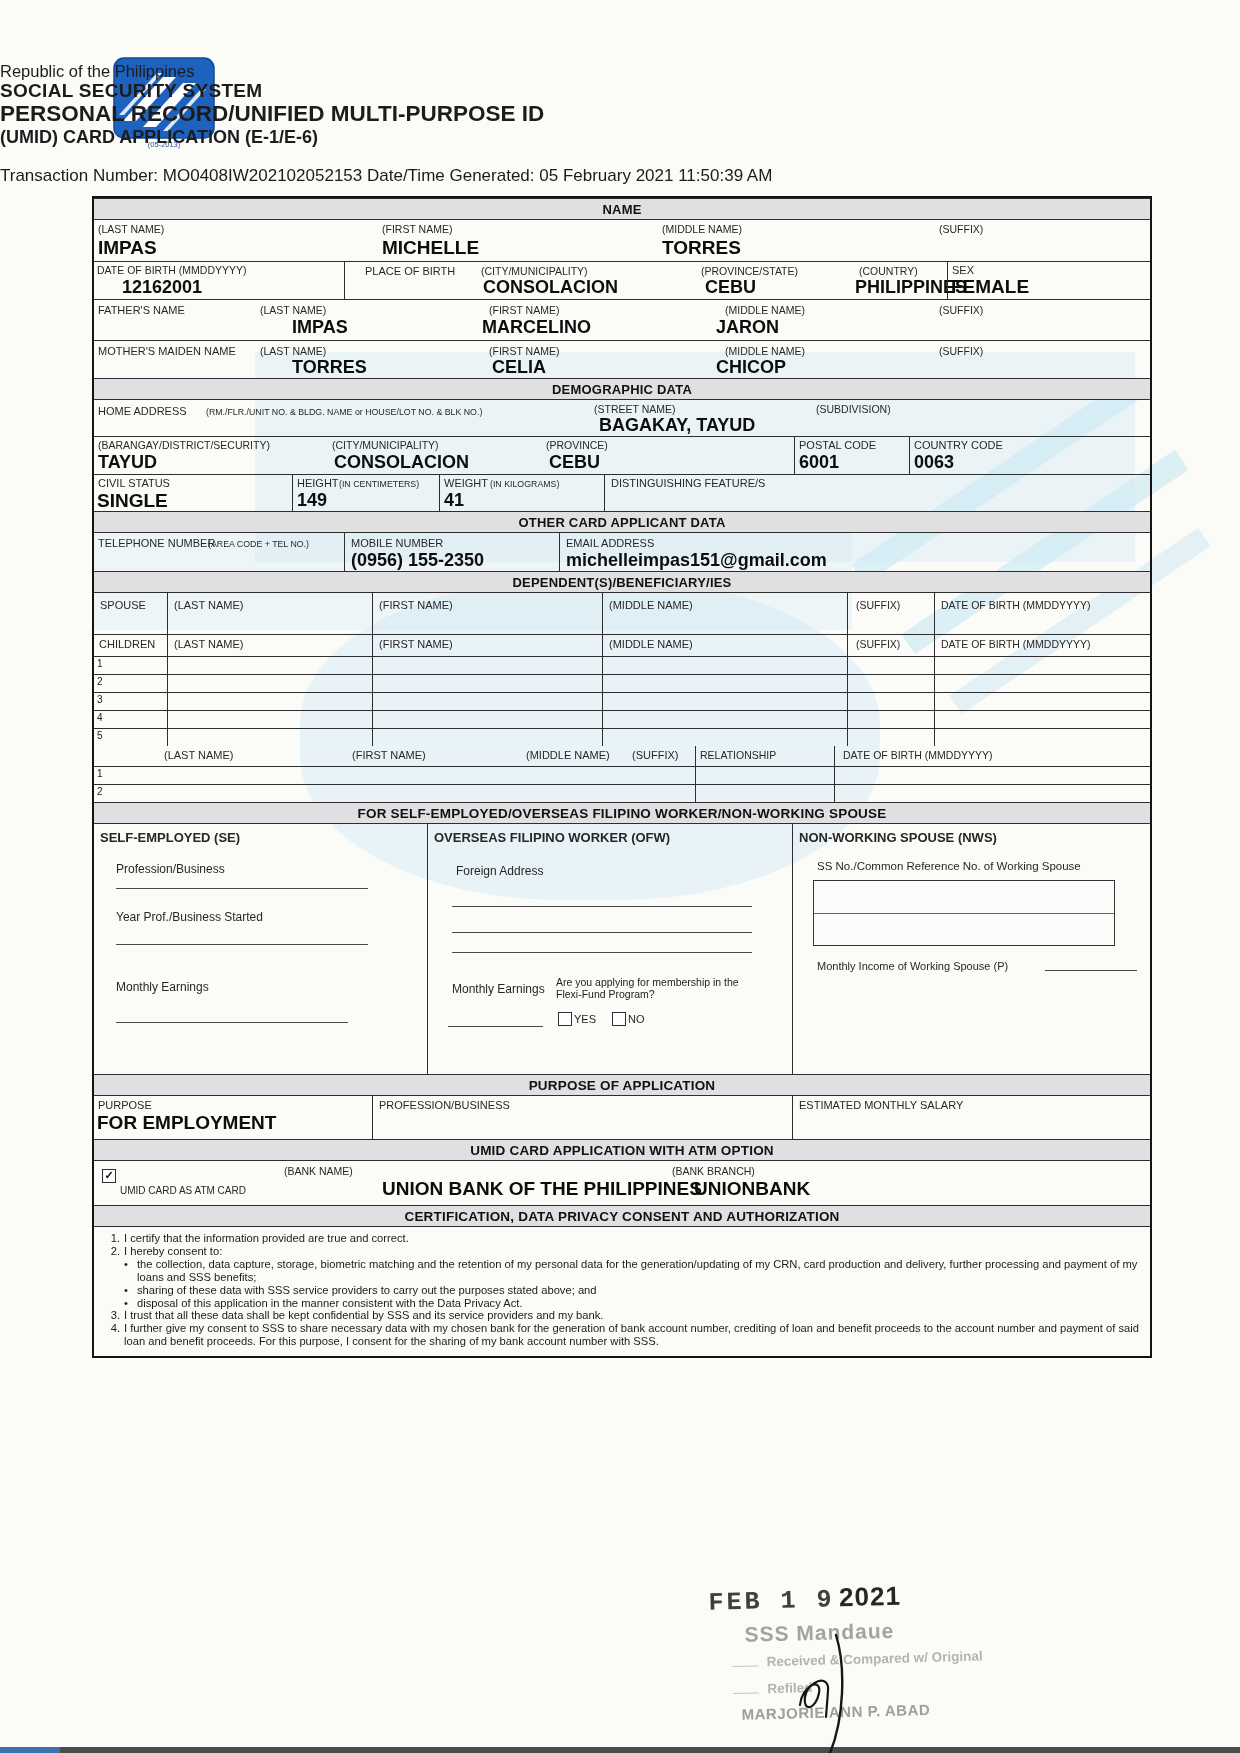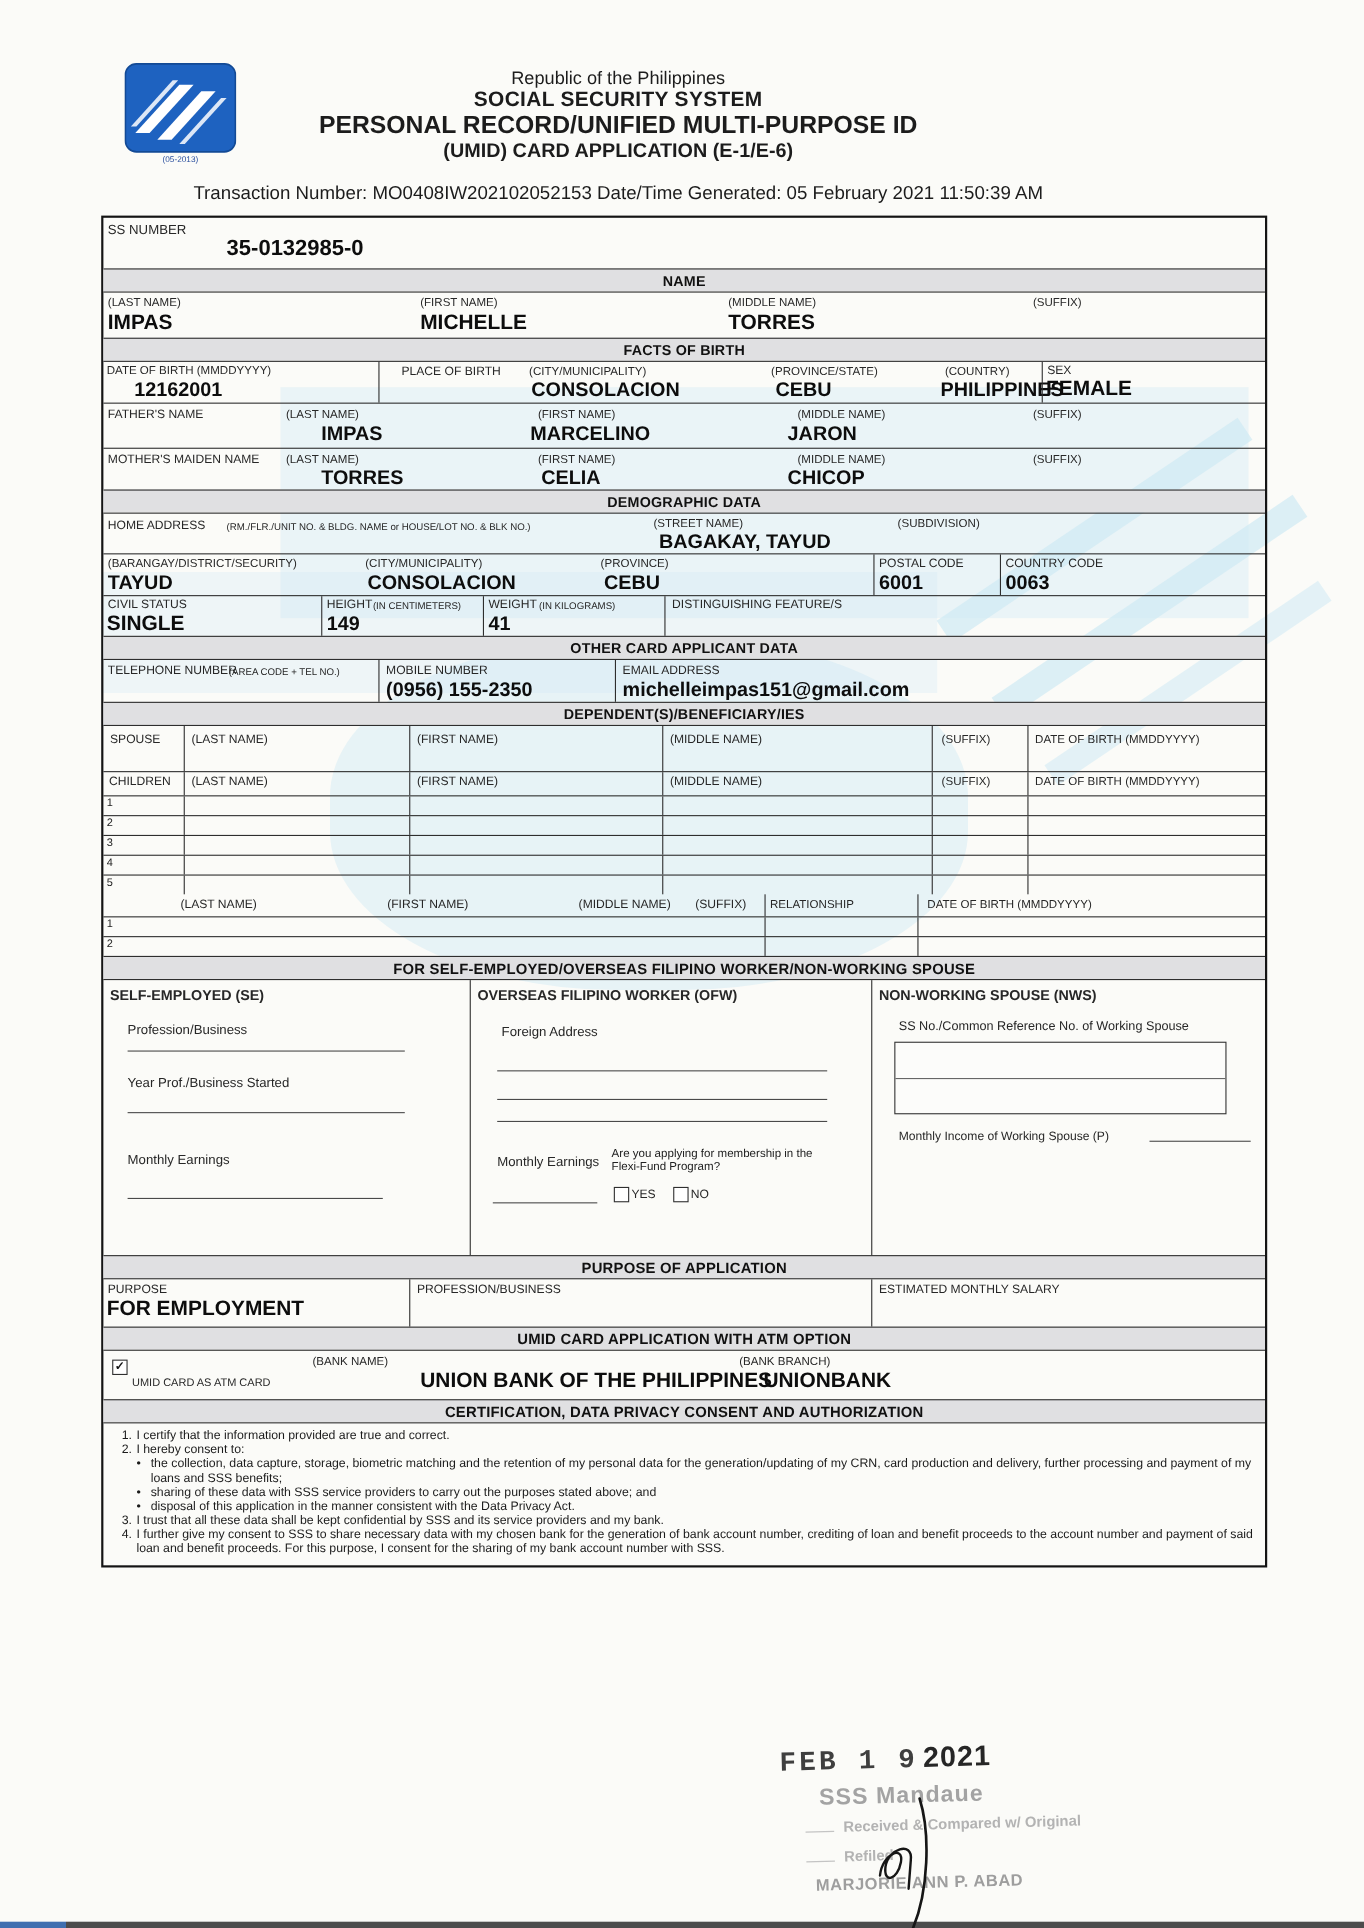--- a/index.html
+++ b/index.html
@@ -1,19 +1,19 @@
 <!DOCTYPE html>
 <html style="--logo_blue: #1e62c0; --section_bg: #e0e0e2; --watermark: #cfe9f4; --stamp_gray: #a3a3a3; --stamp_dark: #3f3f3f; --paper: #fbfbf8;"><head>
 <meta charset="utf-8">
 <style>
   html,body{margin:0;padding:0}
   .page{position:relative;width:1240px;height:1753px;background:var(--paper,#fbfbf8);
         font-family:"Liberation Sans",sans-serif;color:#1c1c1c;overflow:hidden}
   .abs{position:absolute}
-  .ctr{position:absolute;left:0;width:1124px;text-align:center;white-space:nowrap}
+  .ctr{position:absolute;left:0;width:1124px;white-space:nowrap}
   .wm{position:absolute;pointer-events:none}
   
   .form{position:absolute;left:92px;top:196px;width:1056px;border:2px solid #141414;background:transparent;z-index:2}
   .row{position:relative;display:flex;border-top:1px solid #2e2e2e}
   .form > .row:first-child{border-top:none}
   .sec{background:var(--section_bg,#e0e0e2);text-align:center;font-weight:bold;font-size:13px;
        padding:3px 0 2px;border-top:1px solid #2e2e2e;letter-spacing:.2px;color:#111}
   .sec.big{font-size:13.5px}
   .cell{position:relative;box-sizing:border-box;flex:0 0 auto}
   .cell.bl{border-left:1px solid #2e2e2e}
@@ -78,37 +78,32 @@
   <div class="abs" style="left:113px;top:140px;width:102px;text-align:center;font-size:7.5px;color:#2a4f9e">(05-2013)</div>
 
   <div class="ctr h-rep">Republic of the Philippines</div>
   <div class="ctr h-t1">PERSONAL RECORD/UNIFIED MULTI-PURPOSE ID</div>
   <div class="ctr h-sss">SOCIAL SECURITY SYSTEM</div>
   <div class="ctr h-t2">(UMID) CARD APPLICATION (E-1/E-6)</div>
   <div class="ctr h-txn">Transaction Number: MO0408IW202102052153  Date/Time Generated: 05 February 2021 11:50:39 AM</div>
 
   <div class="form">
 
-    <div class="row" style="height:46px">
-      <span class="lbl" style="left:4px;top:4px;font-size:12px">SS NUMBER</span>
-      <span class="val v20" style="left:112px;top:17px">35-0132985-0</span>
-    </div>
 
     <div class="sec">NAME</div>
     <div class="row" style="height:41px">
       <span class="lbl" style="left:4px;top:3px">(LAST NAME)</span>
       <span class="lbl" style="left:288px;top:3px">(FIRST NAME)</span>
       <span class="lbl" style="left:568px;top:3px">(MIDDLE NAME)</span>
       <span class="lbl" style="left:845px;top:3px">(SUFFIX)</span>
       <span class="val v19" style="left:4px;top:17px">IMPAS</span>
       <span class="val v19" style="left:288px;top:17px">MICHELLE</span>
       <span class="val v19" style="left:568px;top:17px">TORRES</span>
     </div>
 
-    <div class="sec">FACTS OF BIRTH</div>
     <div class="row" style="height:37px">
       <div class="cell" style="width:250px">
         <span class="lbl" style="left:3px;top:2px">DATE OF BIRTH (MMDDYYYY)</span>
         <span class="val v18" style="left:28px;top:15px">12162001</span>
       </div>
       <div class="cell bl" style="width:603px">
         <span class="lbl lbl11" style="left:20px;top:3px">PLACE OF BIRTH</span>
         <span class="lbl" style="left:136px;top:3px">(CITY/MUNICIPALITY)</span>
         <span class="val v18" style="left:138px;top:15px">CONSOLACION</span>
         <span class="lbl" style="left:356px;top:3px">(PROVINCE/STATE)</span>

